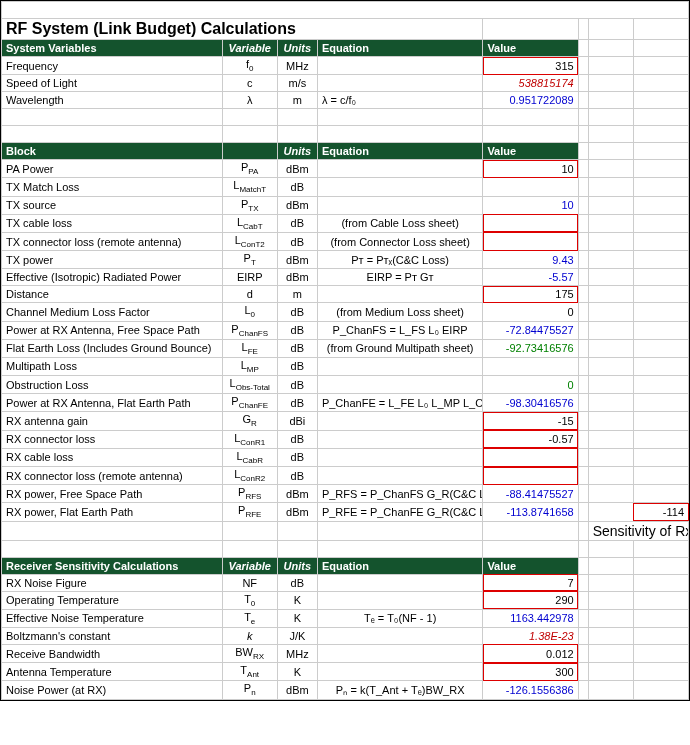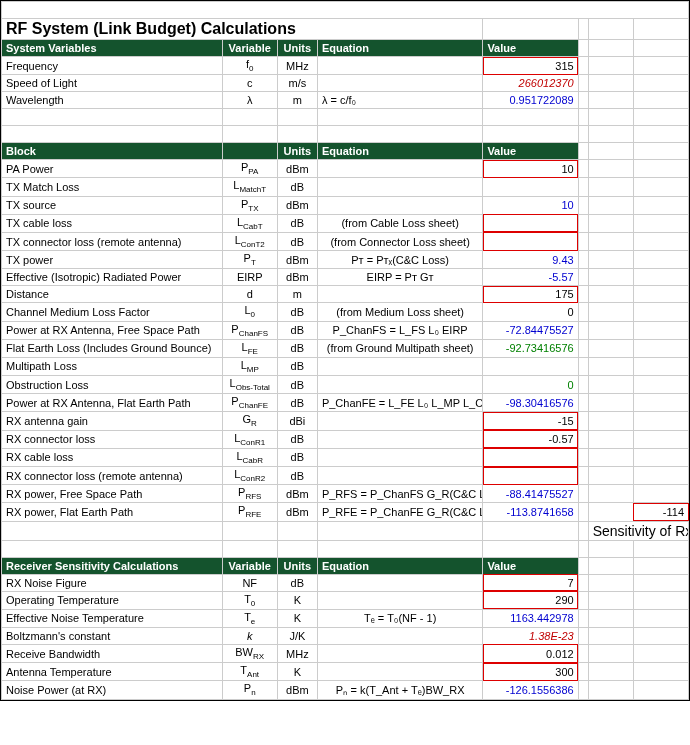--- a/index.html
+++ b/index.html
@@ -39,21 +39,21 @@
   col.c8 { width: 55px; }
   .title {
     font-weight: bold;
     font-size: 16px;
   }
   .hdr {
     background: #14532d;
     color: #fff;
     font-weight: bold;
   }
-  .hdr.center { text-align: center; }
+  .hdr.center { text-align: center; font-style: italic; }
   .center { text-align: center; }
   .right { text-align: right; }
   .redbox {
     outline: 1.5px solid #d00;
     outline-offset: -1px;
   }
   .blue { color: #0000d0; }
   .green { color: #008000; }
   .italic-red { color: #c00000; font-style: italic; }
   .sub { font-size: 8px; vertical-align: sub; }
@@ -108,21 +108,21 @@
       <td class="right redbox">315</td>
       <td></td>
           <td></td>
           <td></td>
     </tr>
     <tr>
       <td>Speed of Light</td>
       <td class="center">c</td>
       <td class="center">m/s</td>
       <td></td>
-      <td class="right italic-red">266012370</td>
+      <td class="right italic-red">538815174</td>
       <td></td>
           <td></td>
           <td></td>
     </tr>
     <tr>
       <td>Wavelength</td>
       <td class="center">λ</td>
       <td class="center">m</td>
       <td>λ = c/f₀</td>
       <td class="right blue">0.951722089</td>

